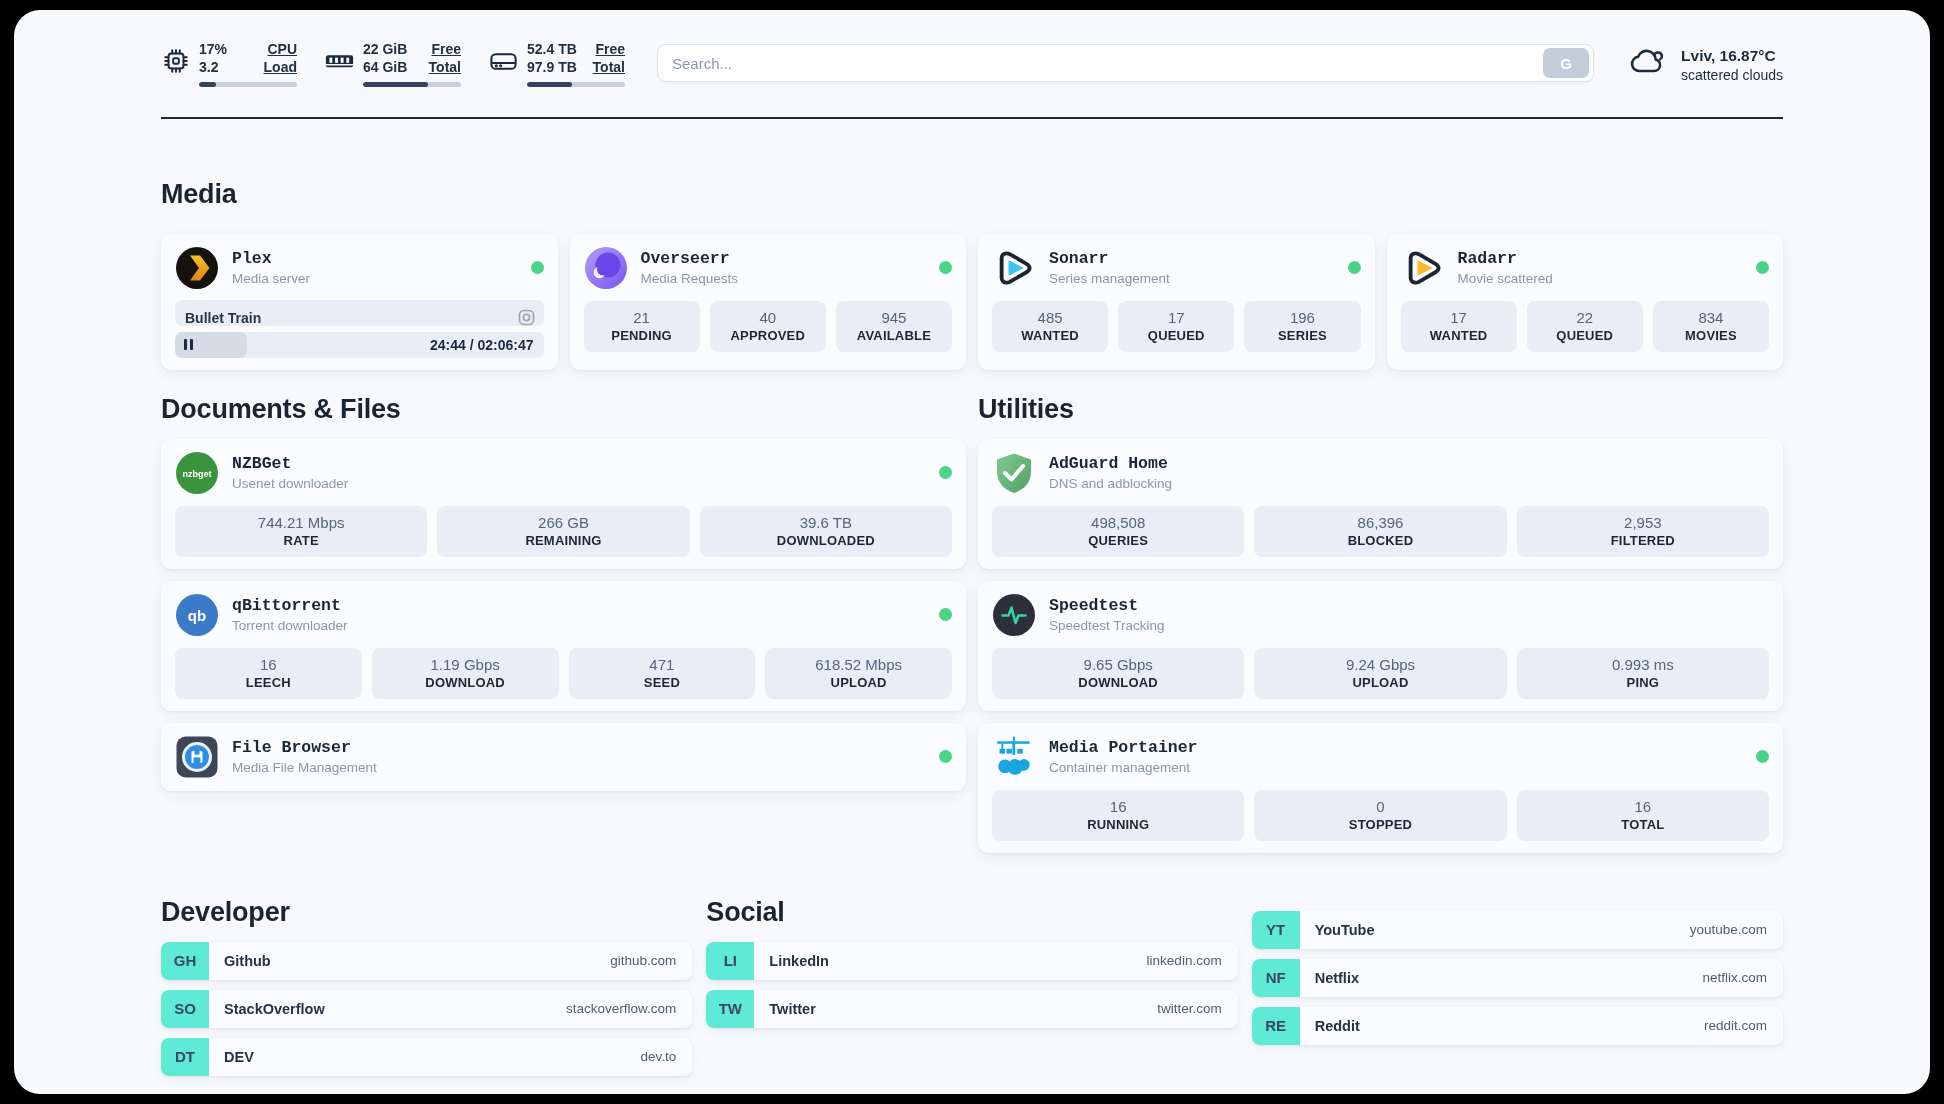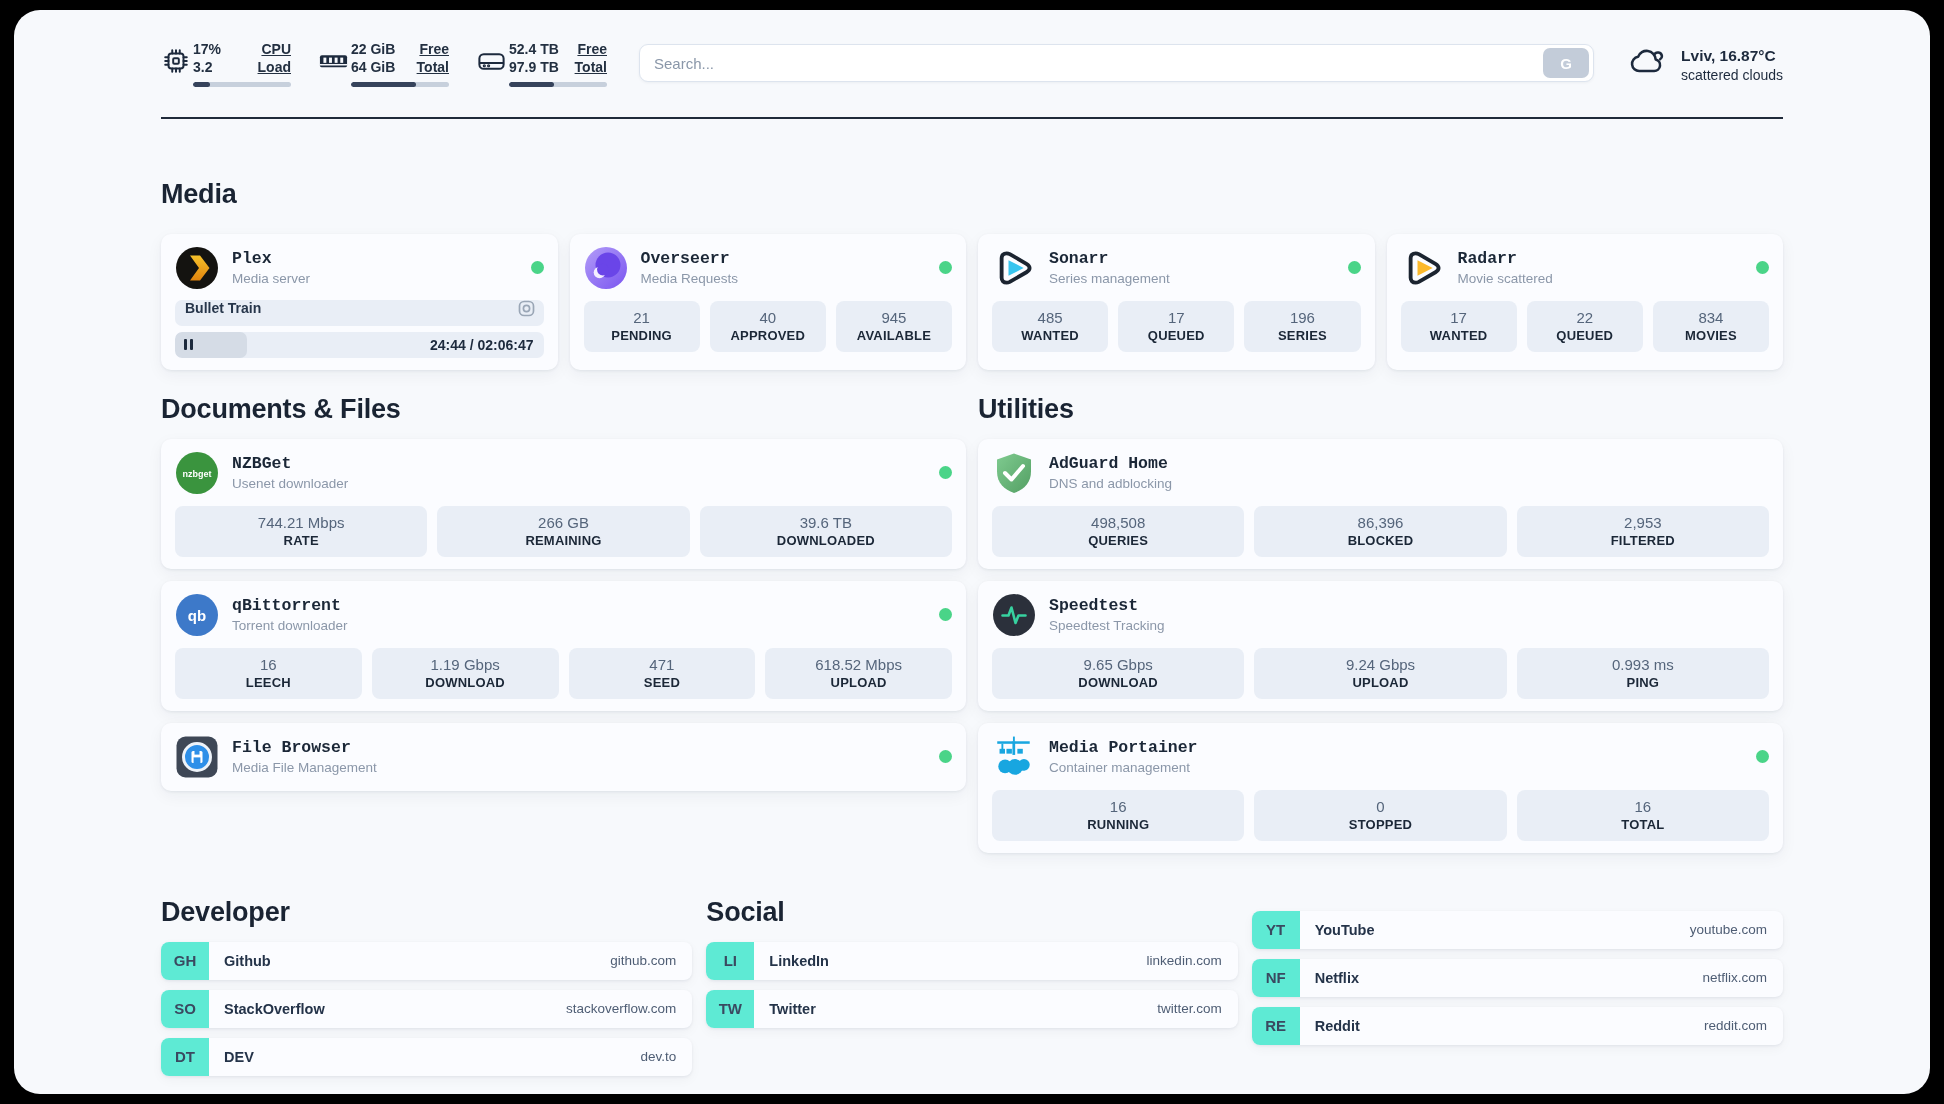--- a/index.html
+++ b/index.html
@@ -6,21 +6,21 @@
   html,body { width:1944px; height:1104px; }
   body { background:#000; font-family:"Liberation Sans","DejaVu Sans",sans-serif; }
   .frame { position:relative; width:1944px; height:1104px; background:#000; overflow:hidden; }
   .page  { position:absolute; left:14px; top:10px; width:1916px; height:1084px;
            background:#f7f9fc; border-radius:26px; overflow:hidden; }
   .content { width:1622px; margin:0 auto; }
 
   
   .topbar { margin-top:30px; display:flex; align-items:center; }
   .sys-stats { display:flex; gap:27px; flex:none; }
-  .sys-stat { display:flex; align-items:center; gap:2px; color:#1d2a3d; }
+  .sys-stat { display:flex; align-items:center; gap:8px; color:#1d2a3d; }
   .sys-stat svg { flex:none; }
   .sys-body { width:98px; }
   .sys-text { display:flex; justify-content:space-between; font-size:14px; font-weight:600;
               color:#233041; line-height:1.32; }
   .sys-text .vals { text-align:left; }
   .sys-text .labs { text-align:right;text-decoration:underline; }
   .bar { margin-top:5px; height:5px; background:#c7d0dc; border-radius:3px; overflow:hidden; }
   .bar .fill { height:100%; background:#36435b; border-radius:3px; }
 
   .searchbox { flex:1; height:38px; margin:0 34px 0 32px; background:#fff;
@@ -52,21 +52,21 @@
   .app-desc { font-size:13.5px; color:#8b97a9; margin-top:3px; }
   .status-dot { margin-left:auto; width:13px; height:13px; border-radius:50%; background:#4ad488; flex:none; }
 
   .stat-row { display:flex; gap:10px; margin-top:11px; }
   .stat-box { flex:1; background:#e9eef6; border-radius:8px; text-align:center; padding:8px 4px 9px; }
   .stat-value { font-size:15px; color:#55657b; }
   .stat-label { font-size:13px; font-weight:800; color:#1b2737; margin-top:2px; letter-spacing:.2px; }
 
   
   .np-row { margin-top:10px; height:26px; background:#e9eef6; border-radius:7px; display:flex;
-            align-items:flex-start; padding:0 9px 12px 10px; font-size:14px; font-weight:600; color:#27364b; }
+            align-items:flex-end; padding:0 9px 0 10px; font-size:14px; font-weight:600; color:#27364b; }
   .np-row .cam { margin-left:auto; display:grid; place-items:center; }
   .np-progress { margin-top:6px; height:26px; background:#e9eef6; border-radius:7px; position:relative;
                  overflow:hidden; }
   .np-fill { position:absolute; left:0; top:0; bottom:0; background:#d5dce6; border-radius:7px;
              display:flex; align-items:center; padding-left:9px; gap:3px; }
   .np-fill i { width:3px; height:11px; background:#1d2a3d; border-radius:1px; }
   .np-time { position:absolute; right:10px; top:0; line-height:26px; font-size:14px; font-weight:600;
              color:#1d2a3d; }
 
   .two-col { margin-top:24px; display:grid; grid-template-columns:1fr 1fr; gap:12px; align-items:start; }

